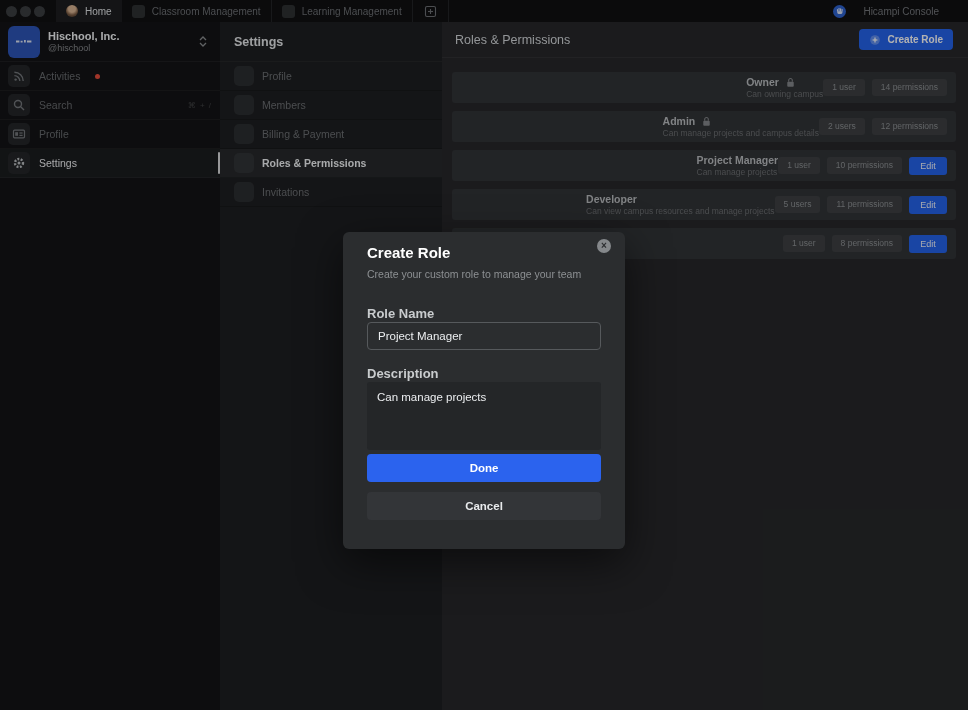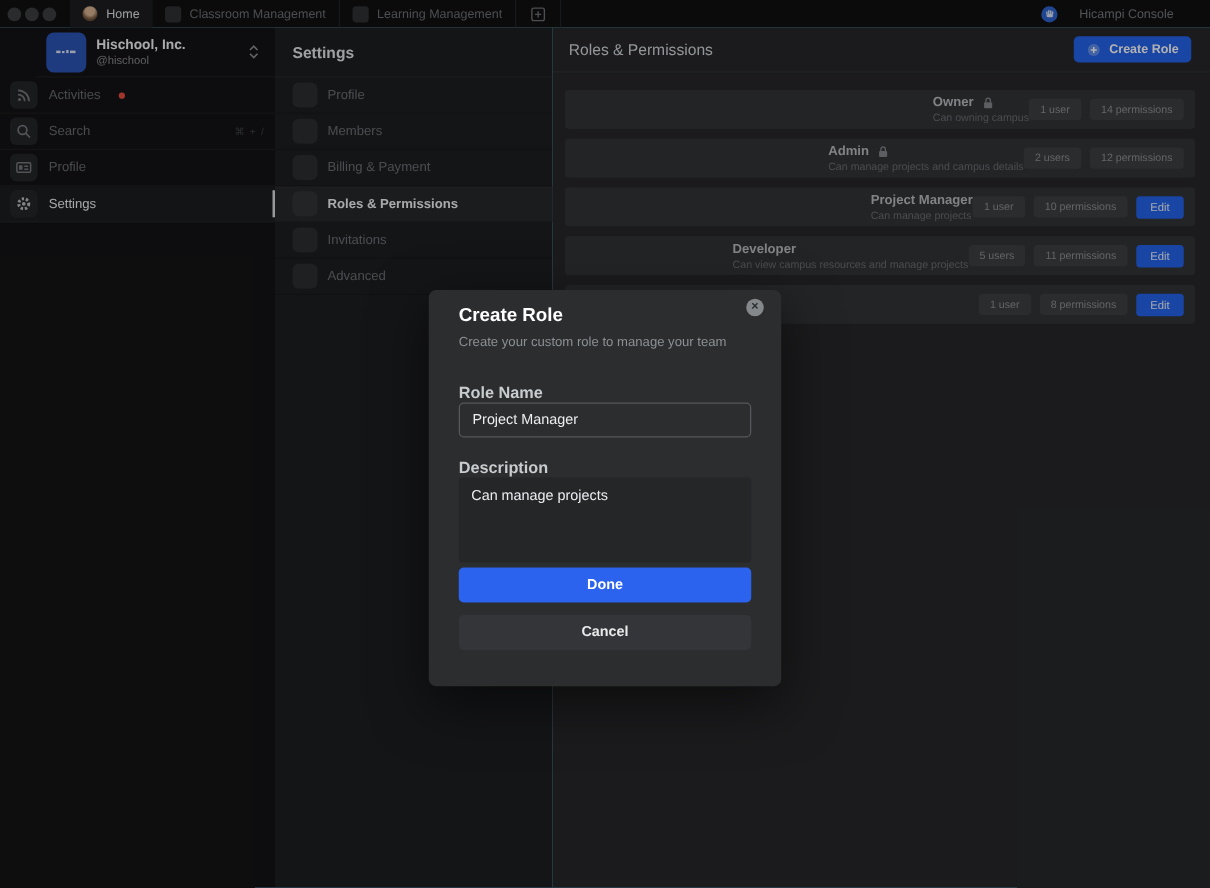--- a/index.html
+++ b/index.html
@@ -1,38 +1,38 @@
 <!DOCTYPE html>
 <html><head>
 <meta charset="utf-8">
 <style>
   * { margin:0; padding:0; box-sizing:border-box; }
   html,body { width:968px; height:710px; background:#0c0c0d; font-family:"Liberation Sans", sans-serif; overflow:hidden; }
-  .screen { position:relative; width:968px; height:710px; background:#7dd3fc; overflow:hidden; }
+  .screen { position:relative; width:968px; height:710px; background:#6d28d9; overflow:hidden; }
 
   
   .topbar { height:22px; background:#101012; display:flex; align-items:stretch; }
   .traffic { width:56px; display:flex; align-items:center; gap:3px; padding-left:6px; flex:0 0 auto; }
   .tl-dot { width:11px; height:11px; border-radius:50%; background:#3c3e41; }
   .tab { display:flex; align-items:center; gap:7px; padding:0 10px; font-size:10px; color:#6d7074; flex:0 0 auto; }
   .tab.active { background:#1d1e20; color:#dfe1e4; }
   .tab.sep { border-right:1px solid #232527; }
   .tab-avatar { width:12px; height:12px; border-radius:50%;
     background:radial-gradient(circle at 50% 32%, #d9b392 0 34%, #7a5a42 62%, #3c322a 100%); }
   .tab-ph { width:13px; height:13px; border-radius:3px; background:#2f3133; }
   .tab.plus { padding:0 11px; }
   .topbar-spacer { flex:1 1 auto; }
   .console { display:flex; align-items:center; gap:17px; padding-right:29px; font-size:10px; color:#75787c; }
   .console-logo { width:13px; height:13px; border-radius:50%; background:#2f63d0; display:grid; place-items:center; }
 
   
   .app { display:flex; height:688px; }
 
   aside.sidebar { width:220px; background:#141416; flex:0 0 auto; }
-  .workspace { height:40px; display:flex; align-items:center; gap:8px; padding:0 8px; border-bottom:1px solid rgba(255,255,255,0.05);margin-left:29px; }
+  .workspace { height:40px; display:flex; align-items:center; gap:8px; padding:0 8px; border-bottom:1px solid rgba(255,255,255,0.05); }
   .ws-logo { width:32px; height:32px; border-radius:6px; background:#2d55b8; display:grid; place-items:center; flex:0 0 auto; }
   .ws-text { display:flex; flex-direction:column; gap:1px; flex:1 1 auto; min-width:0; }
   .ws-name { font-size:11px; font-weight:700; color:#f2f4f6; }
   .ws-handle { font-size:9px; color:#87898d; }
   .ws-chevrons { display:flex; flex-direction:column; gap:1px; margin-right:4px; color:#8a8d90; }
 
   .navitem { position:relative; height:29px; display:flex; align-items:center; gap:9px; padding:0 8px;
     border-bottom:1px solid rgba(255,255,255,0.04); font-size:10.5px; color:#686b6f; }
   .icon-box { width:22px; height:22px; border-radius:5px; background:#242629; display:grid; place-items:center; color:#75787c; flex:0 0 auto; }
   .navitem.active { background:#1b1d1f; color:#eef0f2; }
@@ -226,24 +226,20 @@
         <span>Billing &amp; Payment</span>
       </div>
       <div class="sn-item active">
         <span class="sn-icon"></span>
         <span>Roles &amp; Permissions</span>
       </div>
       <div class="sn-item">
         <span class="sn-icon"></span>
         <span>Invitations</span>
       </div>
-      <div class="sn-item">
-        <span class="sn-icon"></span>
-        <span>Advanced</span>
-      </div>
     </aside>
 
     <main class="content">
       <div class="main-header">
         <span class="main-title">Roles &amp; Permissions</span>
         <button class="create-btn">
           <span>
             <svg width="12" height="12" viewBox="0 0 14 14">
               <circle cx="7" cy="7" r="5.6" fill="rgba(255,255,255,0.28)"></circle>
               <line x1="7" y1="4.2" x2="7" y2="9.8" stroke="#ffffff" stroke-width="1.4"></line>

